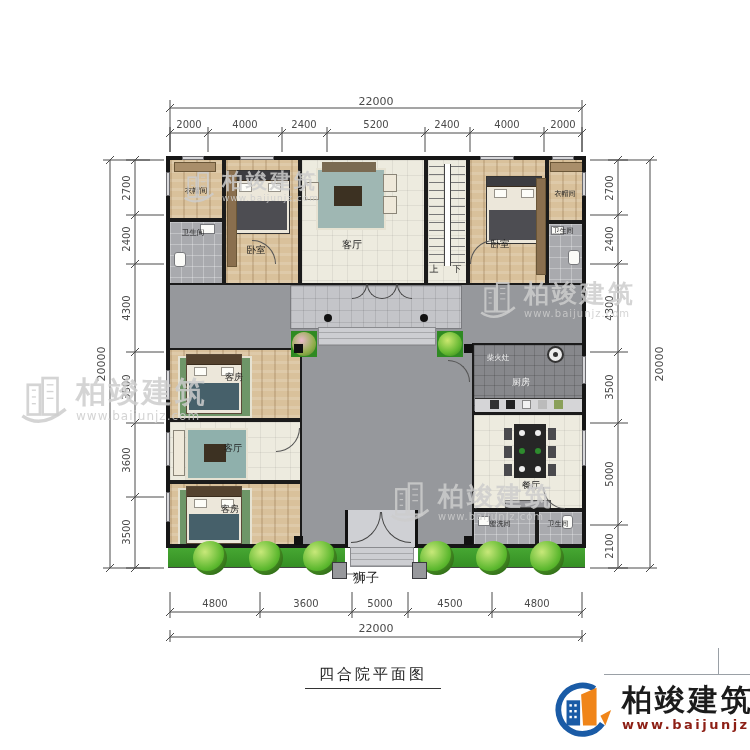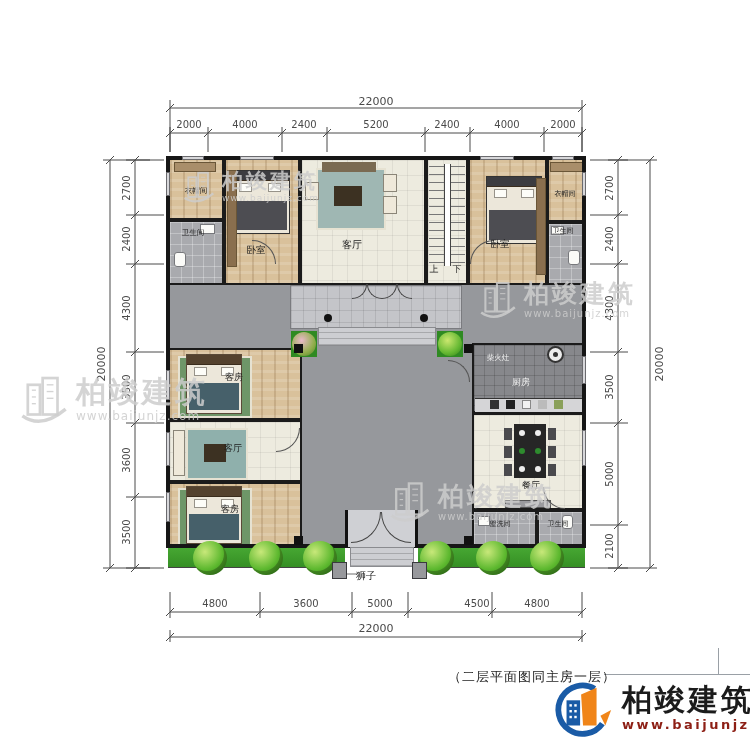--- a/index.html
+++ b/index.html
@@ -114,21 +114,21 @@
   <span class="dimh" style="left:245px;top:119px">4000</span>
   <span class="dimh" style="left:304px;top:119px">2400</span>
   <span class="dimh" style="left:376px;top:119px">5200</span>
   <span class="dimh" style="left:447px;top:119px">2400</span>
   <span class="dimh" style="left:507px;top:119px">4000</span>
   <span class="dimh" style="left:563px;top:119px">2000</span>
 
   <span class="dimh" style="left:215px;top:598px">4800</span>
   <span class="dimh" style="left:306px;top:598px">3600</span>
   <span class="dimh" style="left:380px;top:598px">5000</span>
-  <span class="dimh" style="left:477px;top:598px">4500</span>
+  <span class="dimh" style="left:450px;top:598px">4500</span>
   <span class="dimh" style="left:537px;top:598px">4800</span>
   <span class="dimh" style="left:376px;top:622px;font-size:11px">22000</span>
 
   <span class="dimv" style="left:101px;top:364px;font-size:11px">20000</span>
   <span class="dimv" style="left:126px;top:188px">2700</span>
   <span class="dimv" style="left:126px;top:239px">2400</span>
   <span class="dimv" style="left:126px;top:308px">4300</span>
   <span class="dimv" style="left:126px;top:387px">3500</span>
   <span class="dimv" style="left:126px;top:460px">3600</span>
   <span class="dimv" style="left:126px;top:532px">3500</span>
@@ -303,21 +303,21 @@
   <span class="lbl" style="left:565px;top:189px;font-size:7px">衣帽间</span>
   <span class="lbl" style="left:563px;top:226px;font-size:7px">卫生间</span>
   <span class="lbl" style="left:234px;top:371px;font-size:9px">客房</span>
   <span class="lbl" style="left:233px;top:442px;font-size:9px">客厅</span>
   <span class="lbl" style="left:230px;top:503px;font-size:9px">客房</span>
   <span class="lbl" style="left:521px;top:376px;font-size:9px;color:#f2f2f2">厨房</span>
   <span class="lbl" style="left:531px;top:479px;font-size:9px">餐厅</span>
   <span class="lbl" style="left:500px;top:519px;font-size:7px">盥洗间</span>
   <span class="lbl" style="left:558px;top:519px;font-size:7px">卫生间</span>
   <span class="lbl" style="left:498px;top:353px;font-size:7.5px;color:#f2f2f2">柴火灶</span>
-  <span class="lbl" style="left:366px;top:569px;font-size:10px">狮子</span>
+  <span class="lbl" style="left:366px;top:569px;font-size:13px">狮子</span>
 
   <div class="wm" style="left:182px;top:170px">
     <svg viewBox="0 0 38 40" width="34" height="36">
         <use href="#bldg"></use>
       </svg>
     <div class="wm-t">
         <div class="wm-n" style="font-size:21px">柏竣建筑</div>
         <div class="wm-u" style="font-size:9px">www.baijunjz.com</div>
       </div>
   </div>
@@ -345,21 +345,21 @@
       </svg>
     <div class="wm-t">
         <div class="wm-n" style="font-size:26px">柏竣建筑</div>
         <div class="wm-u" style="font-size:10px">www.baijunjz.com</div>
       </div>
   </div>
 
   <div class="sheetline" style="left:604px;top:674px;width:146px;height:1px"></div>
   <div class="sheetline" style="left:718px;top:648px;width:1px;height:27px"></div>
 
-  <span class="title-note" style="left:448px;top:668px">（二层平面图同主房一层）</span>
+  <span class="title-main" style="left:305px;top:665px">四合院平面图</span>
 
   <div class="logo" style="left:552px;top:680px">
     <svg viewBox="0 0 64 60" width="62" height="60">
       <path d="M44,8 A25,25 0 1 0 52,44" fill="none" stroke="#1a5ba6" stroke-width="6"></path>
       <polygon points="30,14 46,7 46,46 32,46" fill="#f08519"></polygon>
       <rect x="15" y="20" width="14" height="26" fill="#1a5ba6"></rect>
       <g fill="#ffffff">
         <rect x="18" y="24" width="2.5" height="2.5"></rect>
           <rect x="23" y="24" width="2.5" height="2.5"></rect>
         <rect x="18" y="30" width="2.5" height="2.5"></rect>

